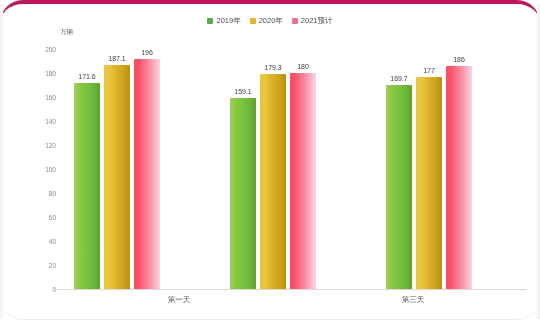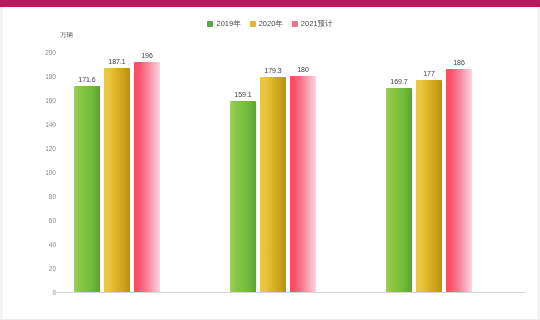--- a/index.html
+++ b/index.html
@@ -14,22 +14,23 @@
     overflow: hidden;
   }
 
   
   #chart-frame {
     position: relative;
     width: 540px;
     height: 320px;
     box-sizing: border-box;
     background: #ffffff;
-    border-top: 7px solid #be185d;
+    border-top: 4px solid #be185d;
     border-bottom: 1px solid #eceded;
+    border-radius: 23px;
   }
   #chart-frame::before,
   #chart-frame::after {
     content: "";
     position: absolute;
     top: 0;
     bottom: 0;
     width: 3px;
     background: #f3f4f4;
   }
@@ -274,15 +275,17 @@
             <span class="bar-value">186</span>
             <div class="bar s2" style="height:223.2px"></div>
           </div>
         </div>
       </div>
 
     </div>
   </div>
 
   <div id="x-labels">
+    <span class="x-label">第一天</span>
+    <span class="x-label">第三天</span>
   </div>
 
 </div>
 
 </body></html>

